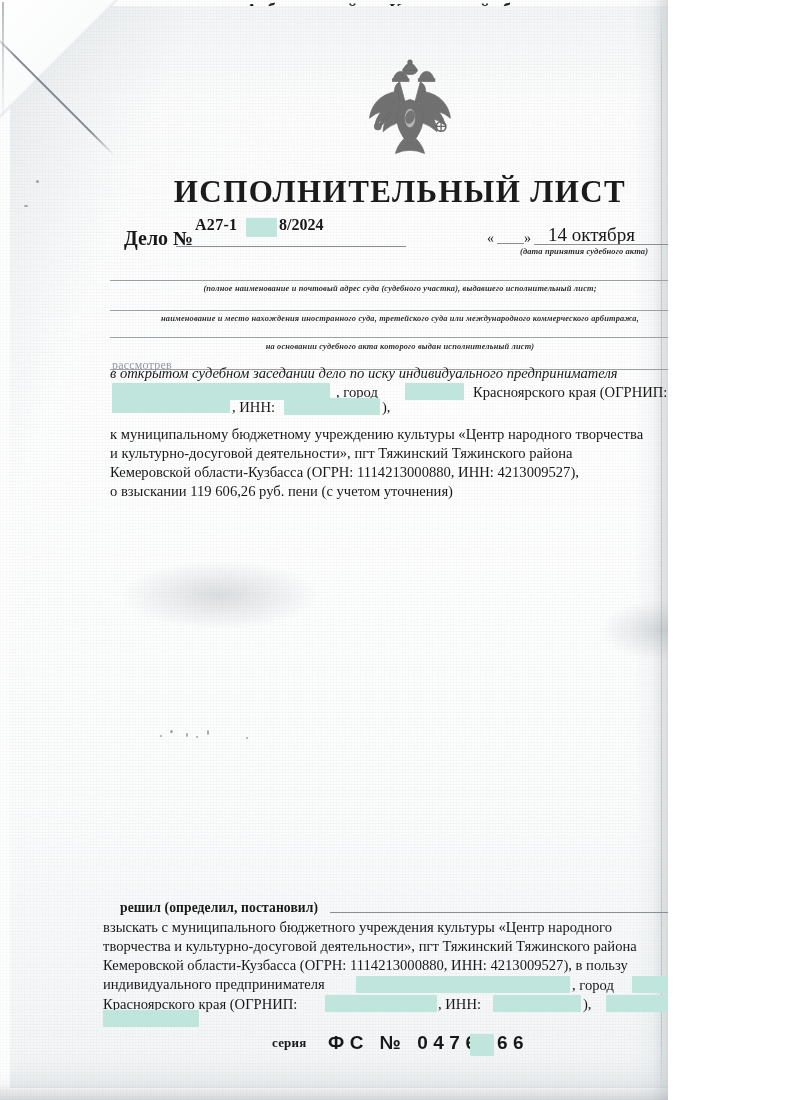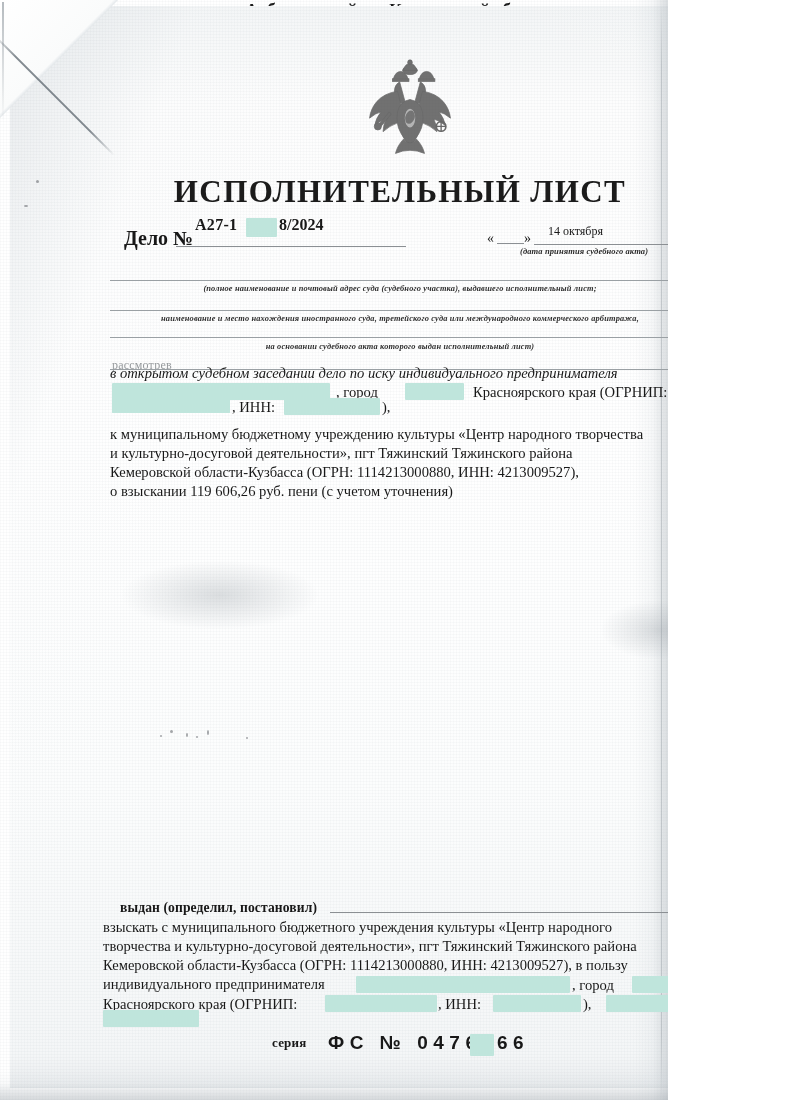--- a/index.html
+++ b/index.html
@@ -128,21 +128,21 @@
   .rule.dotty { border-bottom: 1px solid #9aa0a4; }
 
   .quote-marks {
     left: 487px; top: 231px;
     font-size: 14px;
     color: #2a2a2a;
     letter-spacing: 1px;
   }
   .date-text {
     left: 548px; top: 224px;
-    font-size: 12px;
+    font-size: 19px;
   }
   .date-caption {
     left: 520px; top: 246px;
     font-size: 8.5px;
     font-style: italic;
     font-weight: bold;
     color: #2d2d2d;
     letter-spacing: .1px;
   }
   .year-text {
@@ -375,21 +375,21 @@
   <div class="speck" style="left:170px; top:730px; width:3px; height:3px;"></div>
   <div class="speck" style="left:186px; top:733px; width:2px; height:4px;"></div>
   <div class="speck" style="left:196px; top:736px; width:2px; height:2px;"></div>
   <div class="speck" style="left:207px; top:730px; width:2px; height:5px;"></div>
   <div class="speck" style="left:246px; top:737px; width:2px; height:2px;"></div>
   <div class="speck" style="left:36px; top:180px; width:3px; height:3px;"></div>
   <div class="speck" style="left:24px; top:205px; width:4px; height:2px;"></div>
   <div class="smudge" style="left:600px; top:600px; width:120px; height:60px;"></div>
   <div class="smudge" style="left:120px; top:560px; width:200px; height:70px;"></div>
 
-  <div class="ruling-label">выдан (определил, постановил)</div>
+  <div class="ruling-label">решил (определил, постановил)</div>
   <div class="rule" style="left:330px; top:912px; width:390px;"></div>
 
   <div class="ruling-block" style="top:937px;">творчества и культурно-досуговой деятельности», пгт Тяжинский Тяжинского района</div>
   <div class="ruling-block" style="top:918px;">взыскать  с  муниципального  бюджетного  учреждения  культуры  «Центр народного</div>
   <div class="ruling-block" style="top:956px;">Кемеровской области-Кузбасса (ОГРН: 1114213000880, ИНН: 4213009527), в пользу</div>
   <div class="ruling-block" style="top:975px; text-align:left;">индивидуального   предпринимателя</div>
 
   <div class="redact" style="left:356px; top:976px; width:214px; height:17px;"></div>
   <div class="row" style="left:572px; top:977px; font-size:14.6px;">, город</div>
   <div class="redact" style="left:632px; top:976px; width:88px; height:17px;"></div>

